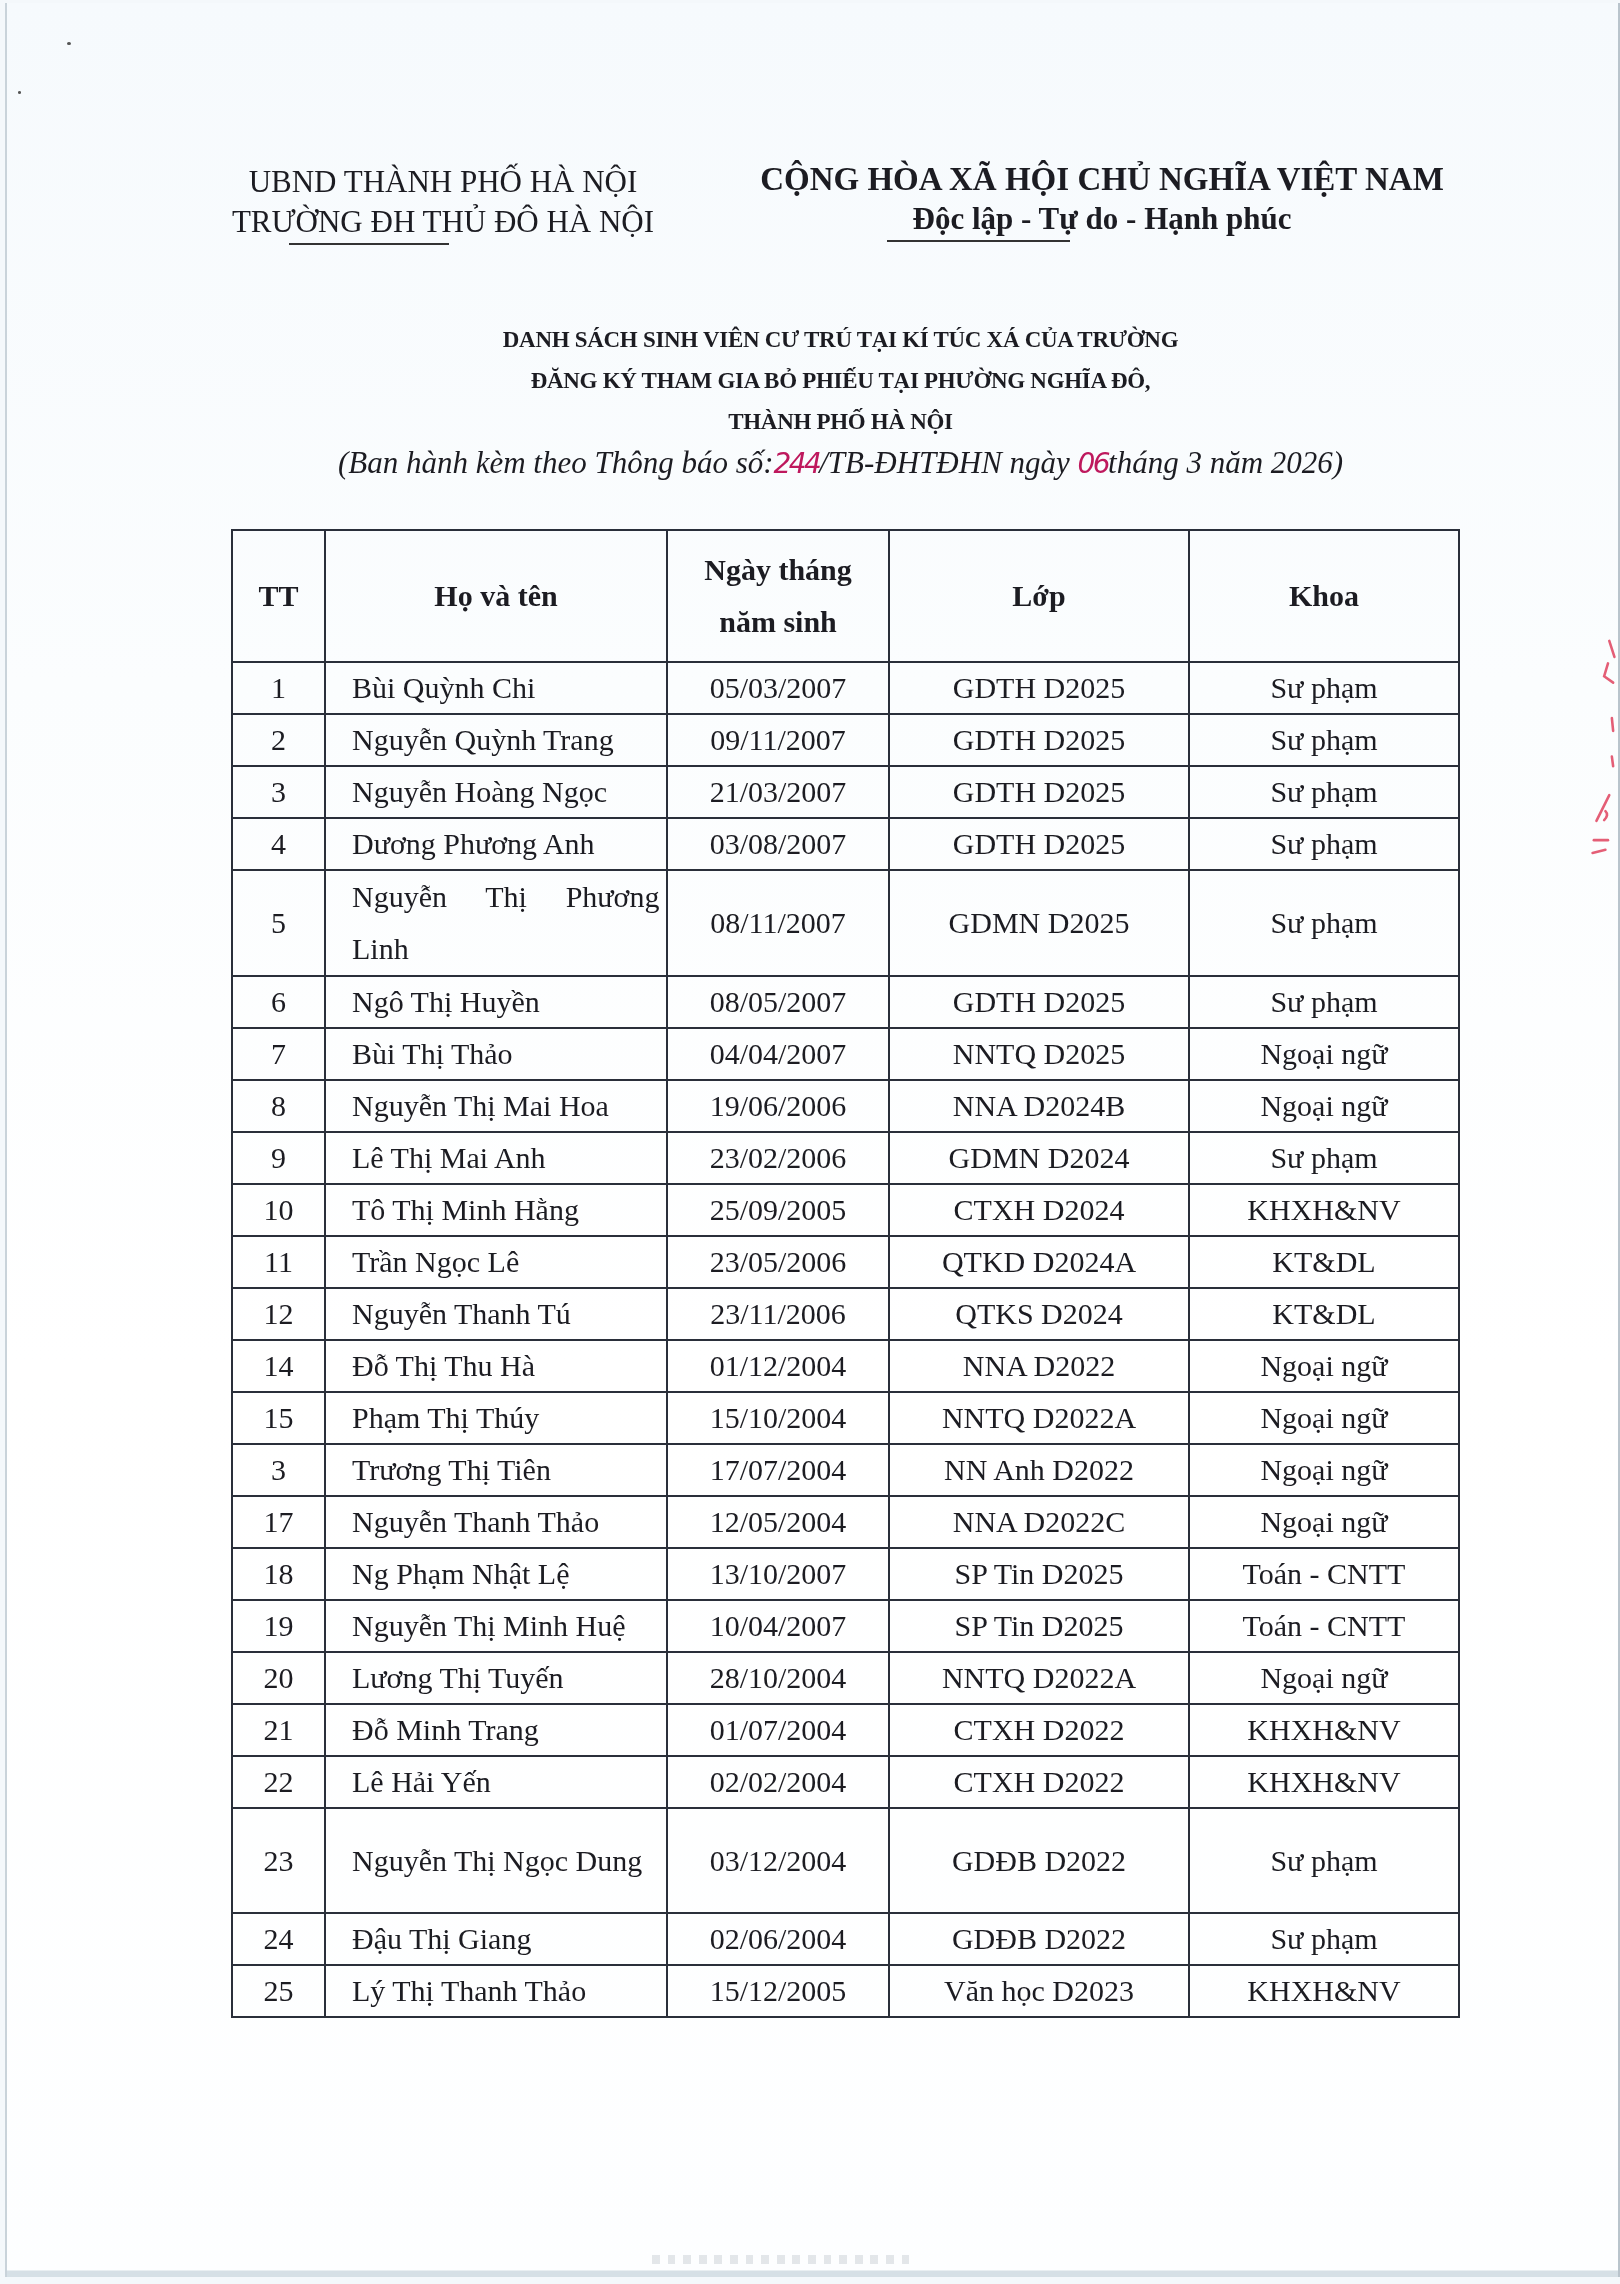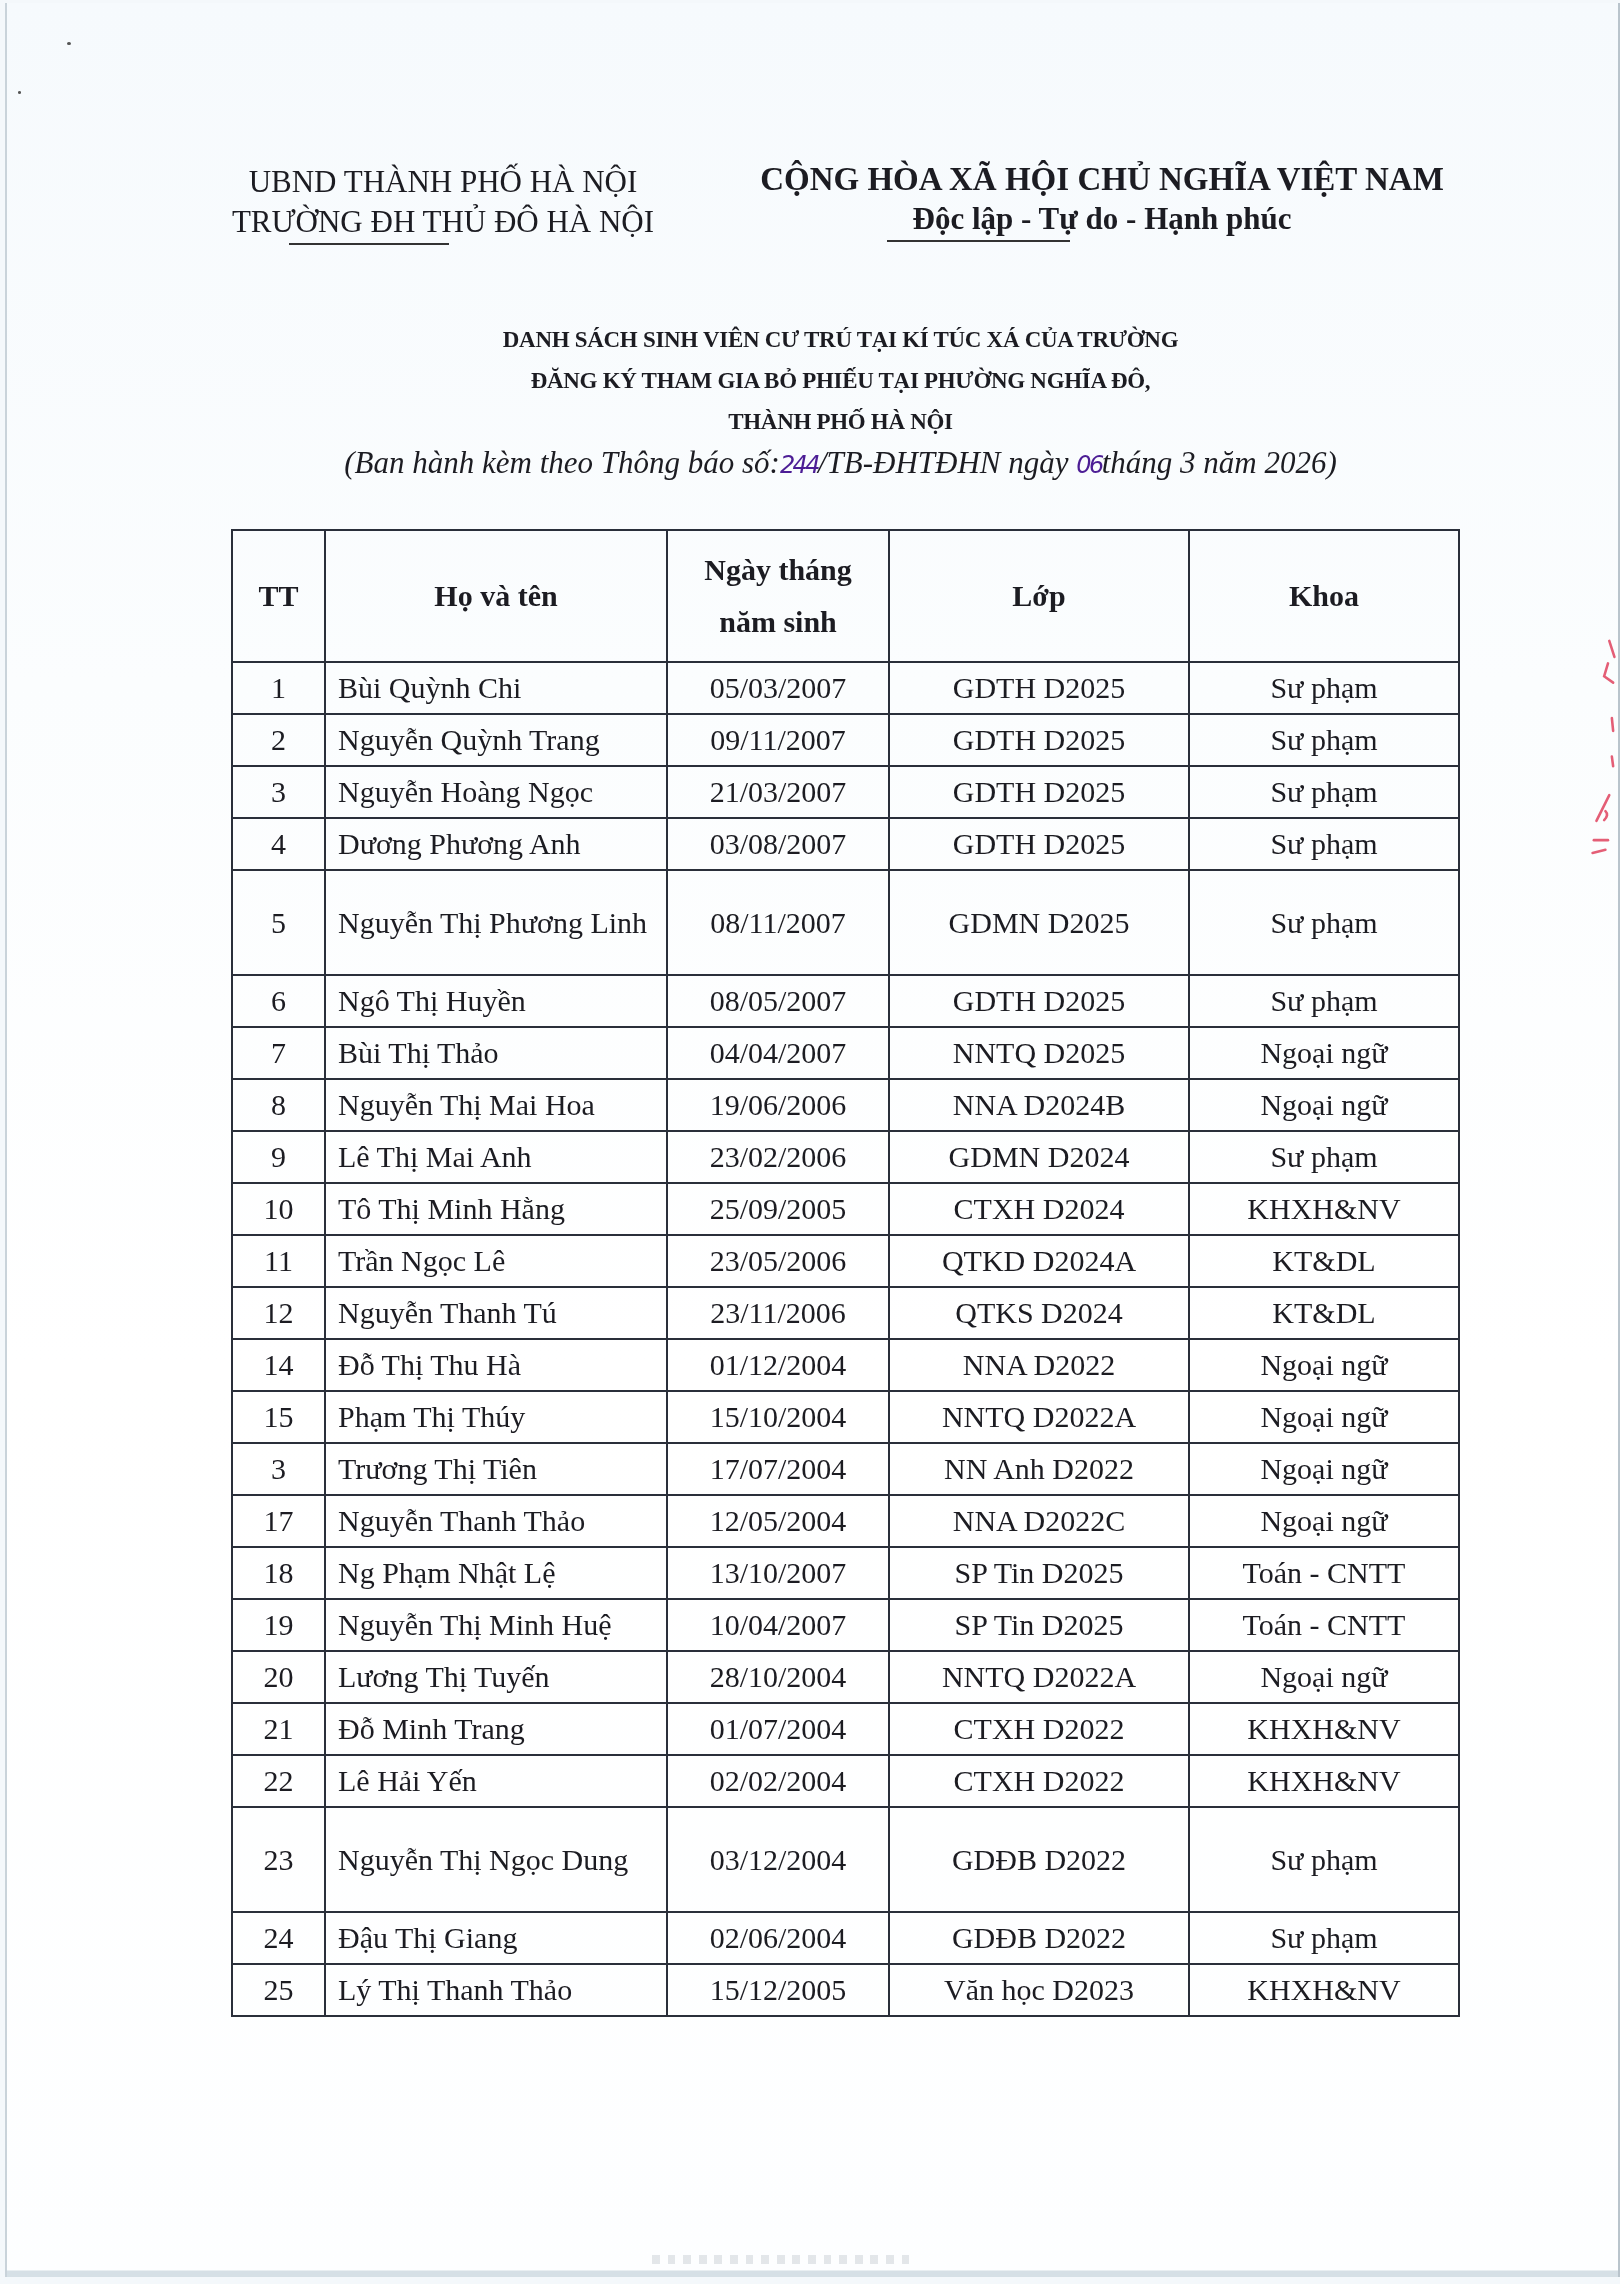--- a/index.html
+++ b/index.html
@@ -26,35 +26,35 @@
   .hdr-right { left:724px; top:159px; width:756px; font-size:33px; font-weight:bold; }
   .hdr-right .l1 { display:block; }
   .hdr-right .l2 { display:block; font-size:31px; }
   .hdr-right .rule { position:absolute; left:163px; top:81px; width:183px; height:2px; background:#333; }
 
   .title { position:absolute; left:169px; top:319px; width:1343px; text-align:center;
            font-size:23px; font-weight:bold; line-height:41px; letter-spacing:-0.3px; }
   .title span { display:block; }
   .subtitle { position:absolute; left:169px; top:443px; width:1343px; text-align:center;
               font-size:31px; font-style:italic; line-height:39px; }
-  .hand { font-family:"DejaVu Sans", sans-serif; font-style:italic; color:#4c1d95;
-          font-size:24px; letter-spacing:-2.6px; }
+  .hand { font-family:"DejaVu Sans", sans-serif; font-style:italic; color:#be185d;
+          font-size:28px; letter-spacing:-2.6px; }
 
   table.list {
     position:absolute; left:231px; top:529px; width:1227px;
     border-collapse:collapse; table-layout:fixed;
     font-size:30px;
   }
   table.list th, table.list td {
     border:2px solid #2a2f3a;
     text-align:center; vertical-align:middle;
     padding:0 6.5px; line-height:52px;
   }
   table.list th { font-weight:bold; font-size:30px; height:130px; line-height:52px; }
-  table.list td.name { text-align:left; padding-left:12px; }
+  table.list td.name { text-align:left; padding-left:26px; }
   table.list td.name.wrap { text-align:justify; text-align-last:left; line-height:52px;margin-top:16px; }
   table.list tr.r td { height:50px; line-height:50px; }
   table.list tr.r2 td { height:103px; }
 
   .redmark { position:absolute; left:1590px; top:626px; width:27px; height:274px; }
   .bottom-ghost { position:absolute; left:652px; top:2255px; width:261px; height:9px;
                   background:repeating-linear-gradient(90deg, rgba(150,160,170,.25) 0 7.8px, transparent 7.8px 15.6px); }
 </style>
 </head>
 <body>

